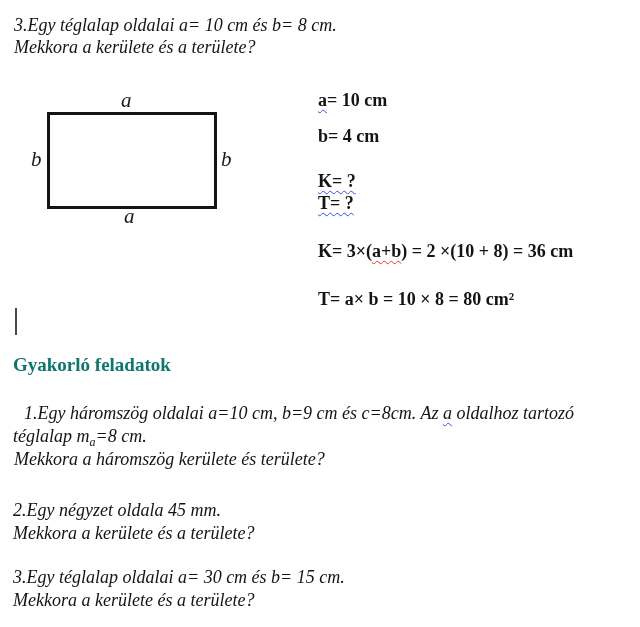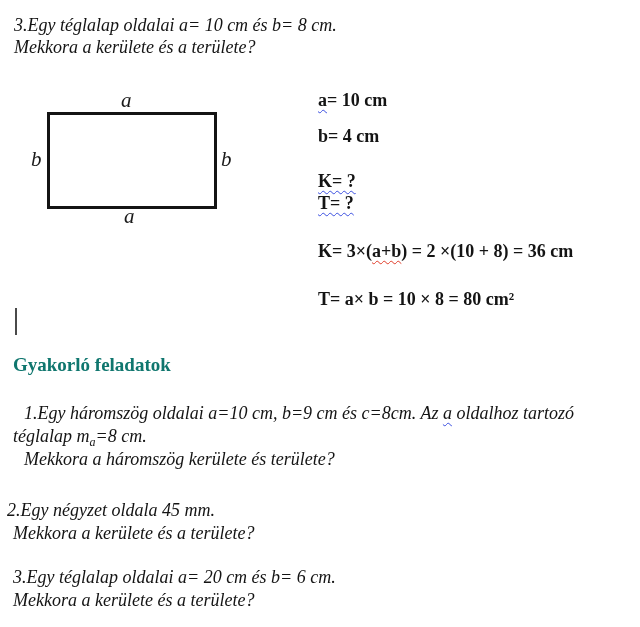--- a/index.html
+++ b/index.html
@@ -89,19 +89,19 @@
 <div class="abs b" style="left:318px; top:288px;">T= a× b = 10 × 8 = 80 cm²</div>
 
 <div class="caret"></div>
 
 <div class="abs heading-green" style="left:13px; top:354px;">Gyakorló feladatok</div>
 
 <div class="abs bi" style="left:13px; top:402px;margin-left:11px;"><span>1.Egy háromszög oldalai a=10 cm, b=9 cm és c=8cm. Az </span><span class="wavy-blue">a</span><span> oldalhoz tartozó</span></div>
 
 <div class="abs bi" style="left:13px; top:425px;"><span>téglalap m</span><span class="subscript">a</span><span>=8 cm.</span></div>
 
-<div class="abs bi" style="left:24px; top:448px;">Mekkora a háromszög kerülete és területe?</div>
+<div class="abs bi" style="left:14px; top:448px;">Mekkora a háromszög kerülete és területe?</div>
 
-<div class="abs bi" style="left:7px; top:499px;">2.Egy négyzet oldala 45 mm.</div>
+<div class="abs bi" style="left:13px; top:499px;">2.Egy négyzet oldala 45 mm.</div>
 <div class="abs bi" style="left:13px; top:522px;">Mekkora a kerülete és a területe?</div>
 
-<div class="abs bi" style="left:13px; top:566px;">3.Egy téglalap oldalai a= 20 cm és b= 6 cm.</div>
+<div class="abs bi" style="left:13px; top:566px;">3.Egy téglalap oldalai a= 30 cm és b= 15 cm.</div>
 <div class="abs bi" style="left:13px; top:589px;">Mekkora a kerülete és a területe?</div>
 
 </body></html>

